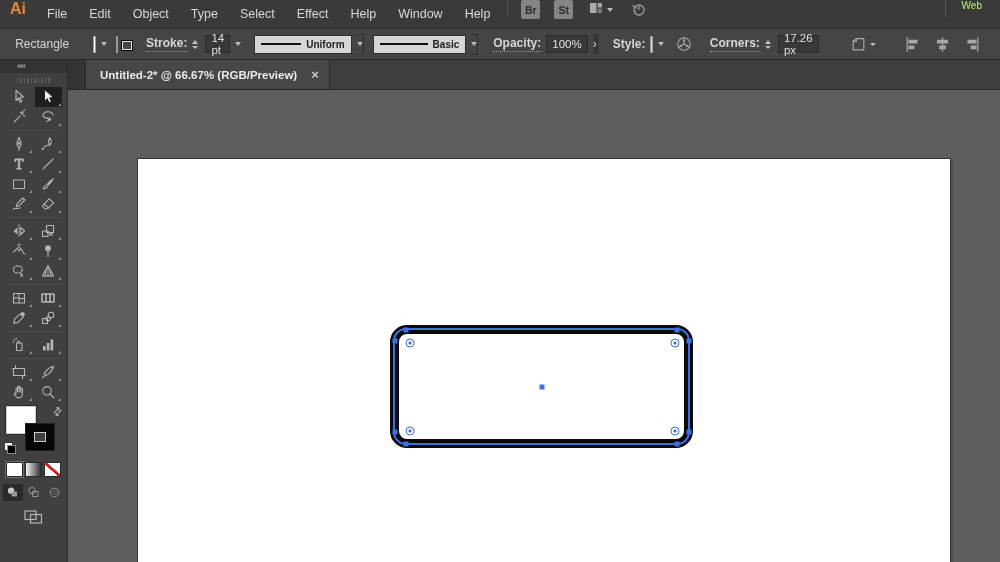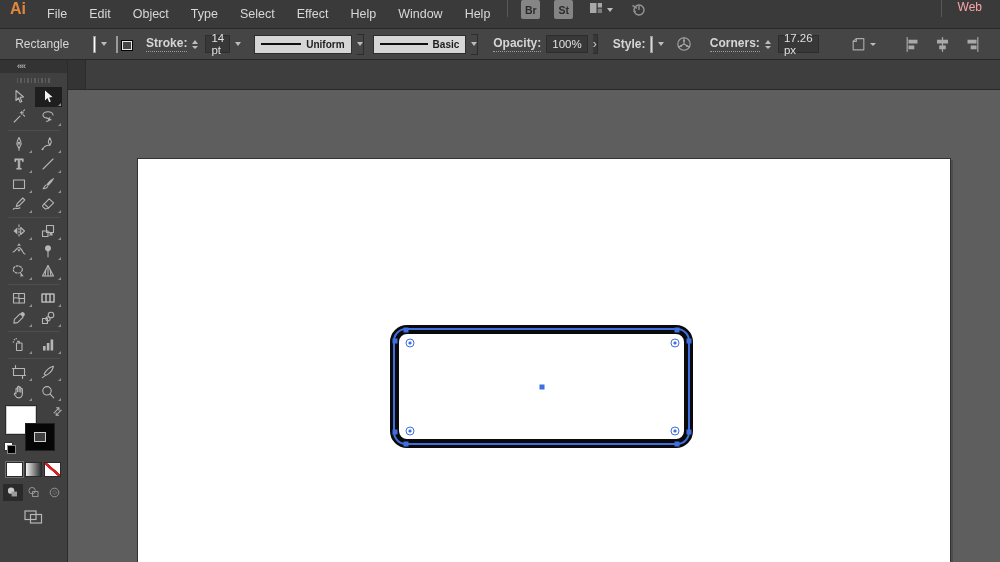--- a/index.html
+++ b/index.html
@@ -18,21 +18,21 @@
   .mb-sep{width:1px;height:17px;background:#575757;margin:0 6px;}
   .sq-btn{
     width:19px;height:19px;background:#858585;border-radius:2px;color:#2b2b2b;
     font-size:10.5px;font-weight:bold;display:flex;align-items:center;justify-content:center;
     margin:0 7px;
   }
   .mb-icnbtn{display:flex;align-items:center;gap:3px;margin:0 8px;}
   .chev{width:0;height:0;border-left:3.5px solid transparent;border-right:3.5px solid transparent;border-top:4px solid #bdbdbd;}
   .chev-sm{border-left-width:3px;border-right-width:3px;border-top-width:3.5px;}
   .spacer{flex:1;}
-  .workspace-label{color:#fca5a5;font-size:12px;margin:0 10px 0 10px;}
+  .workspace-label{color:#bef264;font-size:10px;margin:0 10px 0 10px;}
   
   .optionsbar{
     height:31px;background:#454545;display:flex;align-items:center;
     border-bottom:1px solid #272727;box-sizing:border-box;padding:0 6px;gap:5px;
   }
   .grip-v{width:5px;height:20px;margin-right:4px;
     background:repeating-linear-gradient(0deg,#5f5f5f 0 1.5px,transparent 1.5px 3.5px);}
   .opt-label{color:#d6d6d6;font-size:12px;white-space:nowrap;}
   .opt-label.b{font-weight:bold;}
   .dotted{border-bottom:1px dotted #9a9a9a;padding-bottom:1px;}
@@ -527,20 +527,24 @@
       <svg width="22" height="18" viewBox="0 0 22 18">
           <rect x="2" y="3" width="11" height="8.5" stroke="#b6b6b6" fill="none" stroke-width="1.2"></rect>
           <rect x="7.5" y="6.5" width="11" height="8.5" stroke="#b6b6b6" fill="none" stroke-width="1.2"></rect>
         </svg>
     </div>
   </div>
 
   <div class="rightcol">
     <div class="tabstrip">
       <div class="tabstrip-lead"></div>
+      <div class="doc-tab">
+        <span class="title">Untitled-2* @ 66.67% (RGB/Preview)</span>
+        <span class="close">×</span>
+      </div>
     </div>
 
     <div class="canvas">
       <div class="artboard"></div>
 
       <div class="shape-group">
         <div class="blackrect"></div>
         <div class="bluepath"></div>
 
         <div class="anchor" style="left:16px;top:4.5px;"></div>

